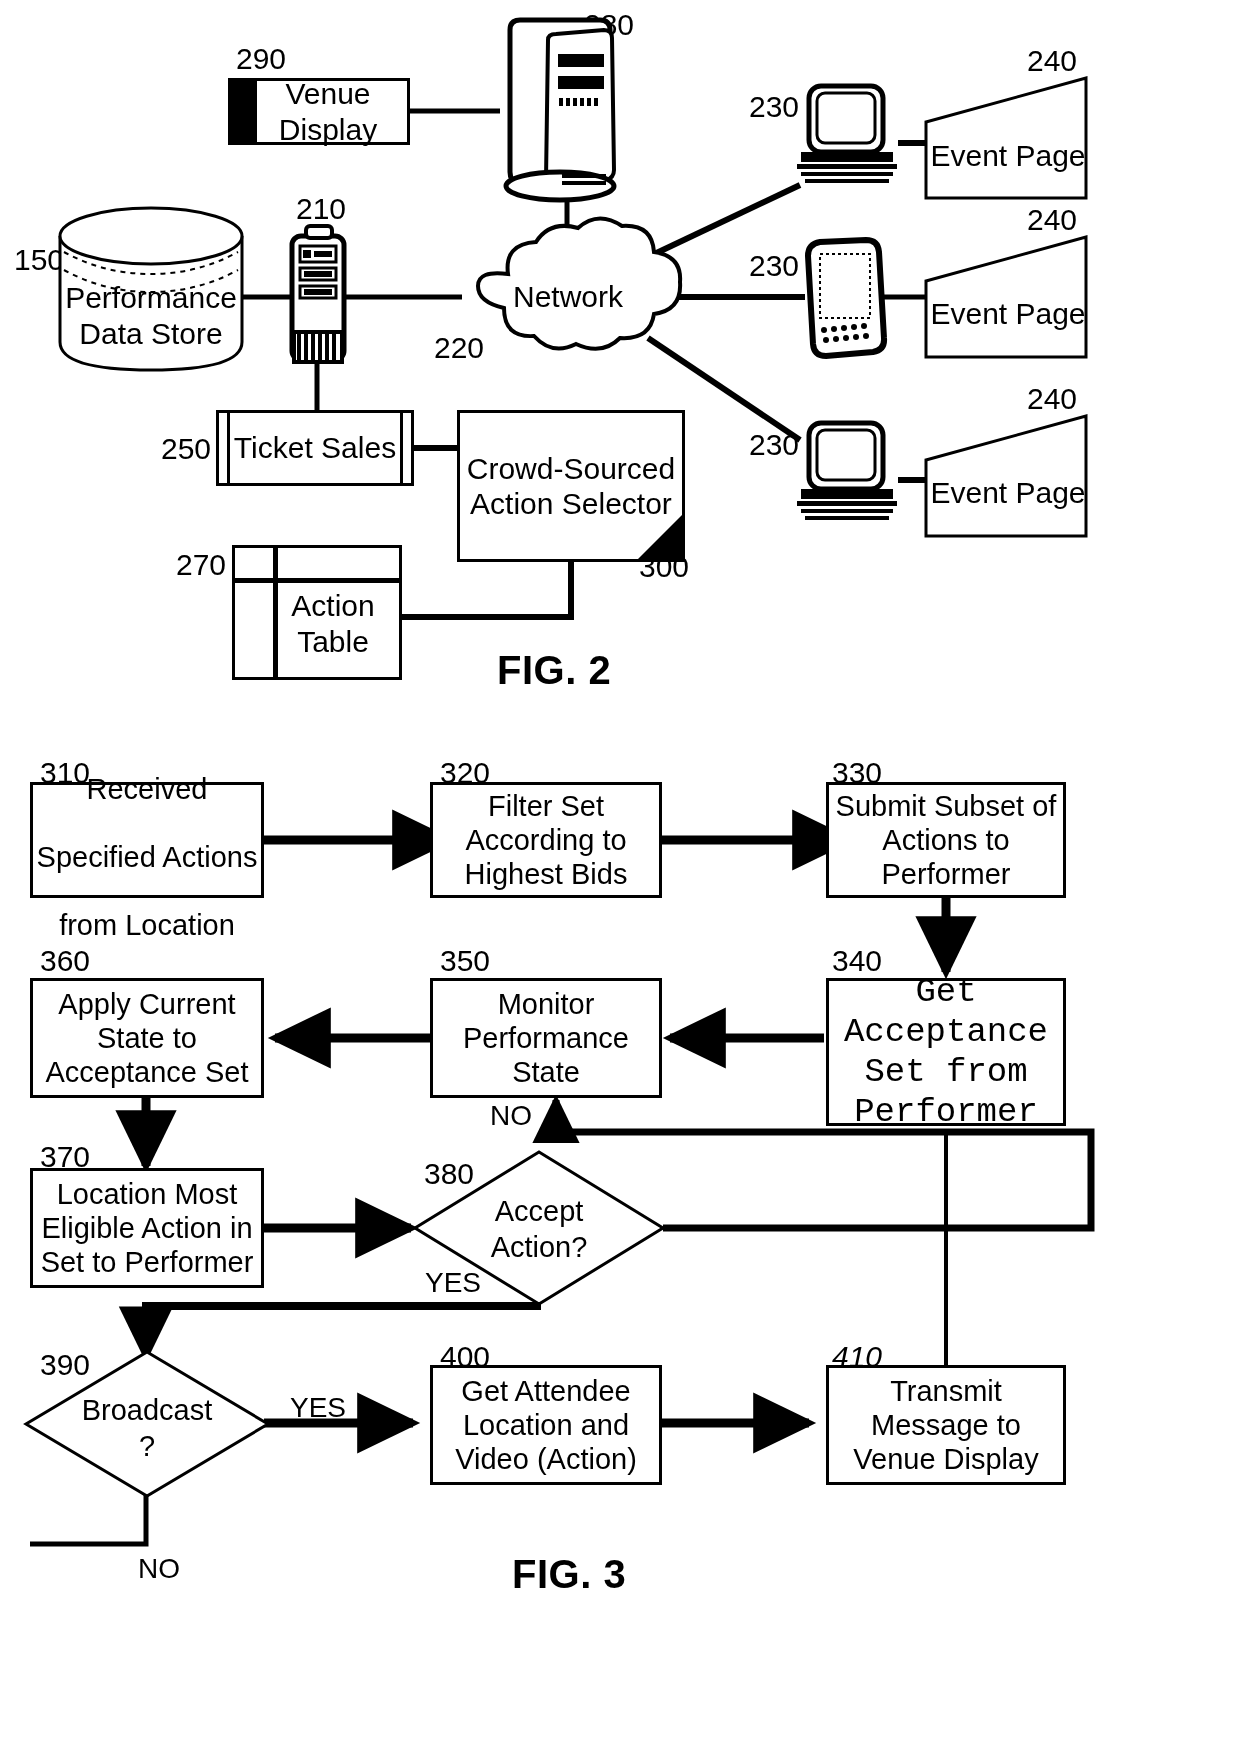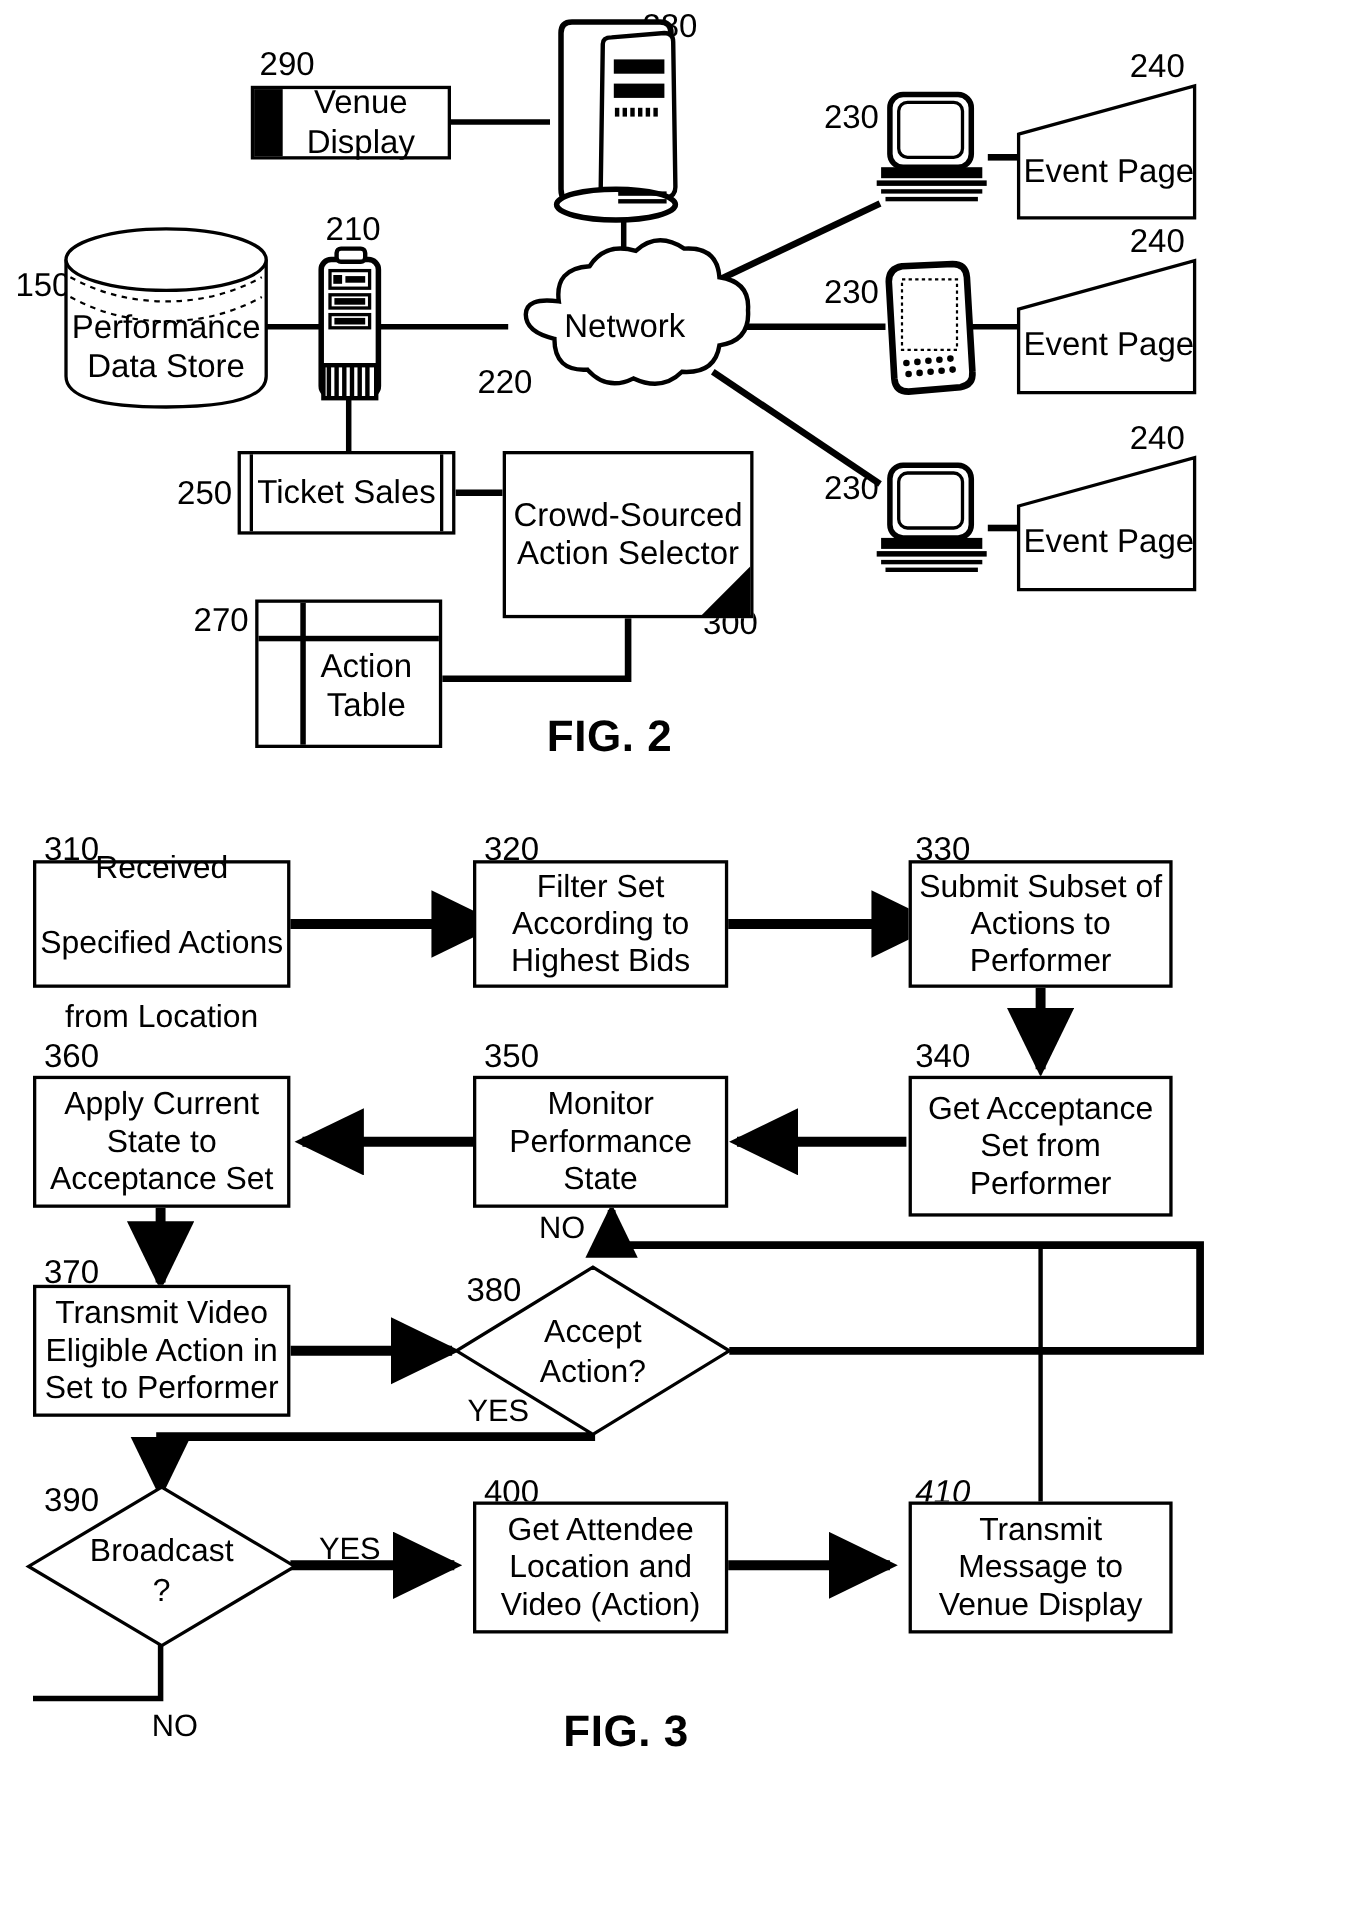--- a/index.html
+++ b/index.html
@@ -266,21 +266,21 @@
   </div>
 
   <div class="box" style="left:826px;top:62px;width:240px;height:116px;font-size:29px;">
     <div>
       <span>Submit Subset of</span><br>
       <span>Actions to</span><br>
       <span>Performer</span>
     </div>
   </div>
 
-  <div class="box" style="left:826px;top:258px;width:240px;height:128px;font-size:29px;">
+  <div class="box" style="left:826px;top:258px;width:240px;height:148px;font-size:34px;font-family:Liberation Mono, monospace;">
     <div>
       <span>Get Acceptance</span><br>
       <span>Set from</span><br>
       <span>Performer</span>
     </div>
   </div>
 
   <div class="box" style="left:430px;top:258px;width:232px;height:120px;font-size:29px;">
     <div>
       <span>Monitor</span><br>
@@ -292,21 +292,21 @@
   <div class="box" style="left:30px;top:258px;width:234px;height:120px;font-size:29px;">
     <div>
       <span>Apply Current</span><br>
       <span>State to</span><br>
       <span>Acceptance Set</span>
     </div>
   </div>
 
   <div class="box" style="left:30px;top:448px;width:234px;height:120px;font-size:29px;">
     <div>
-      <span>Transmit Video</span><br>
+      <span>Location Most</span><br>
       <span>Eligible Action in</span><br>
       <span>Set to Performer</span>
     </div>
   </div>
 
   <div class="box" style="left:430px;top:645px;width:232px;height:120px;font-size:29px;">
     <div>
       <span>Get Attendee</span><br>
       <span>Location and</span><br>
       <span>Video (Action)</span>

